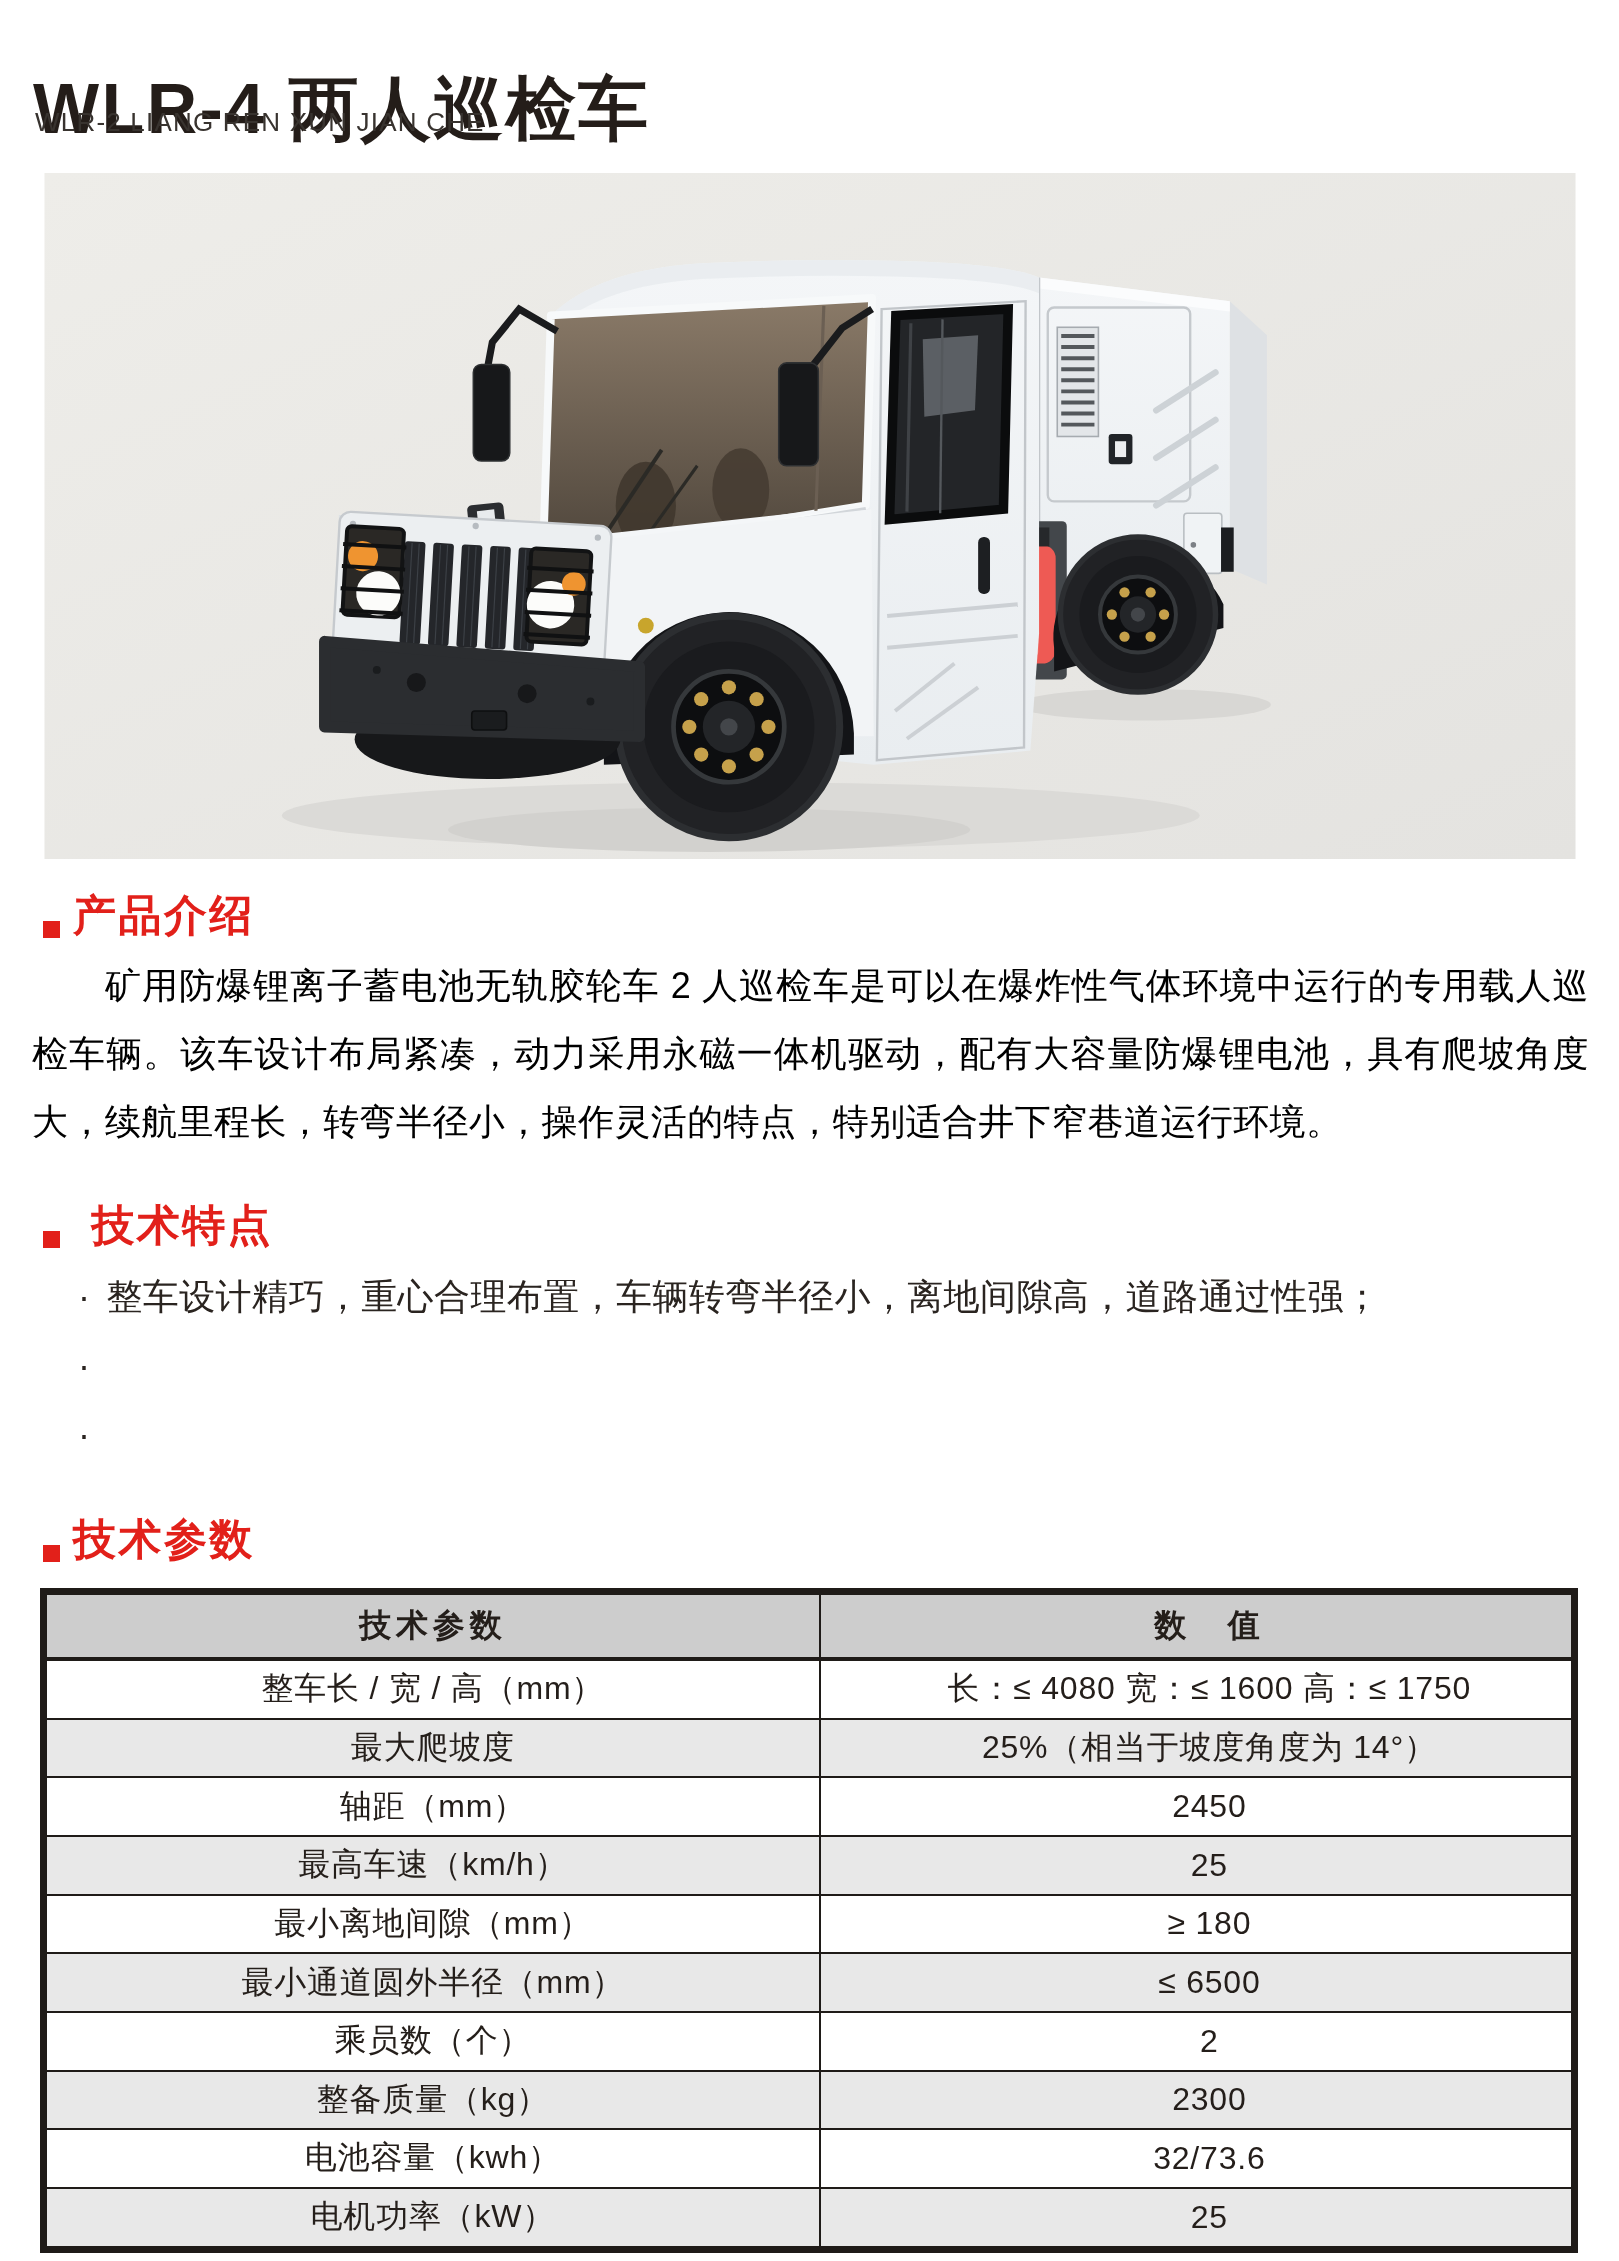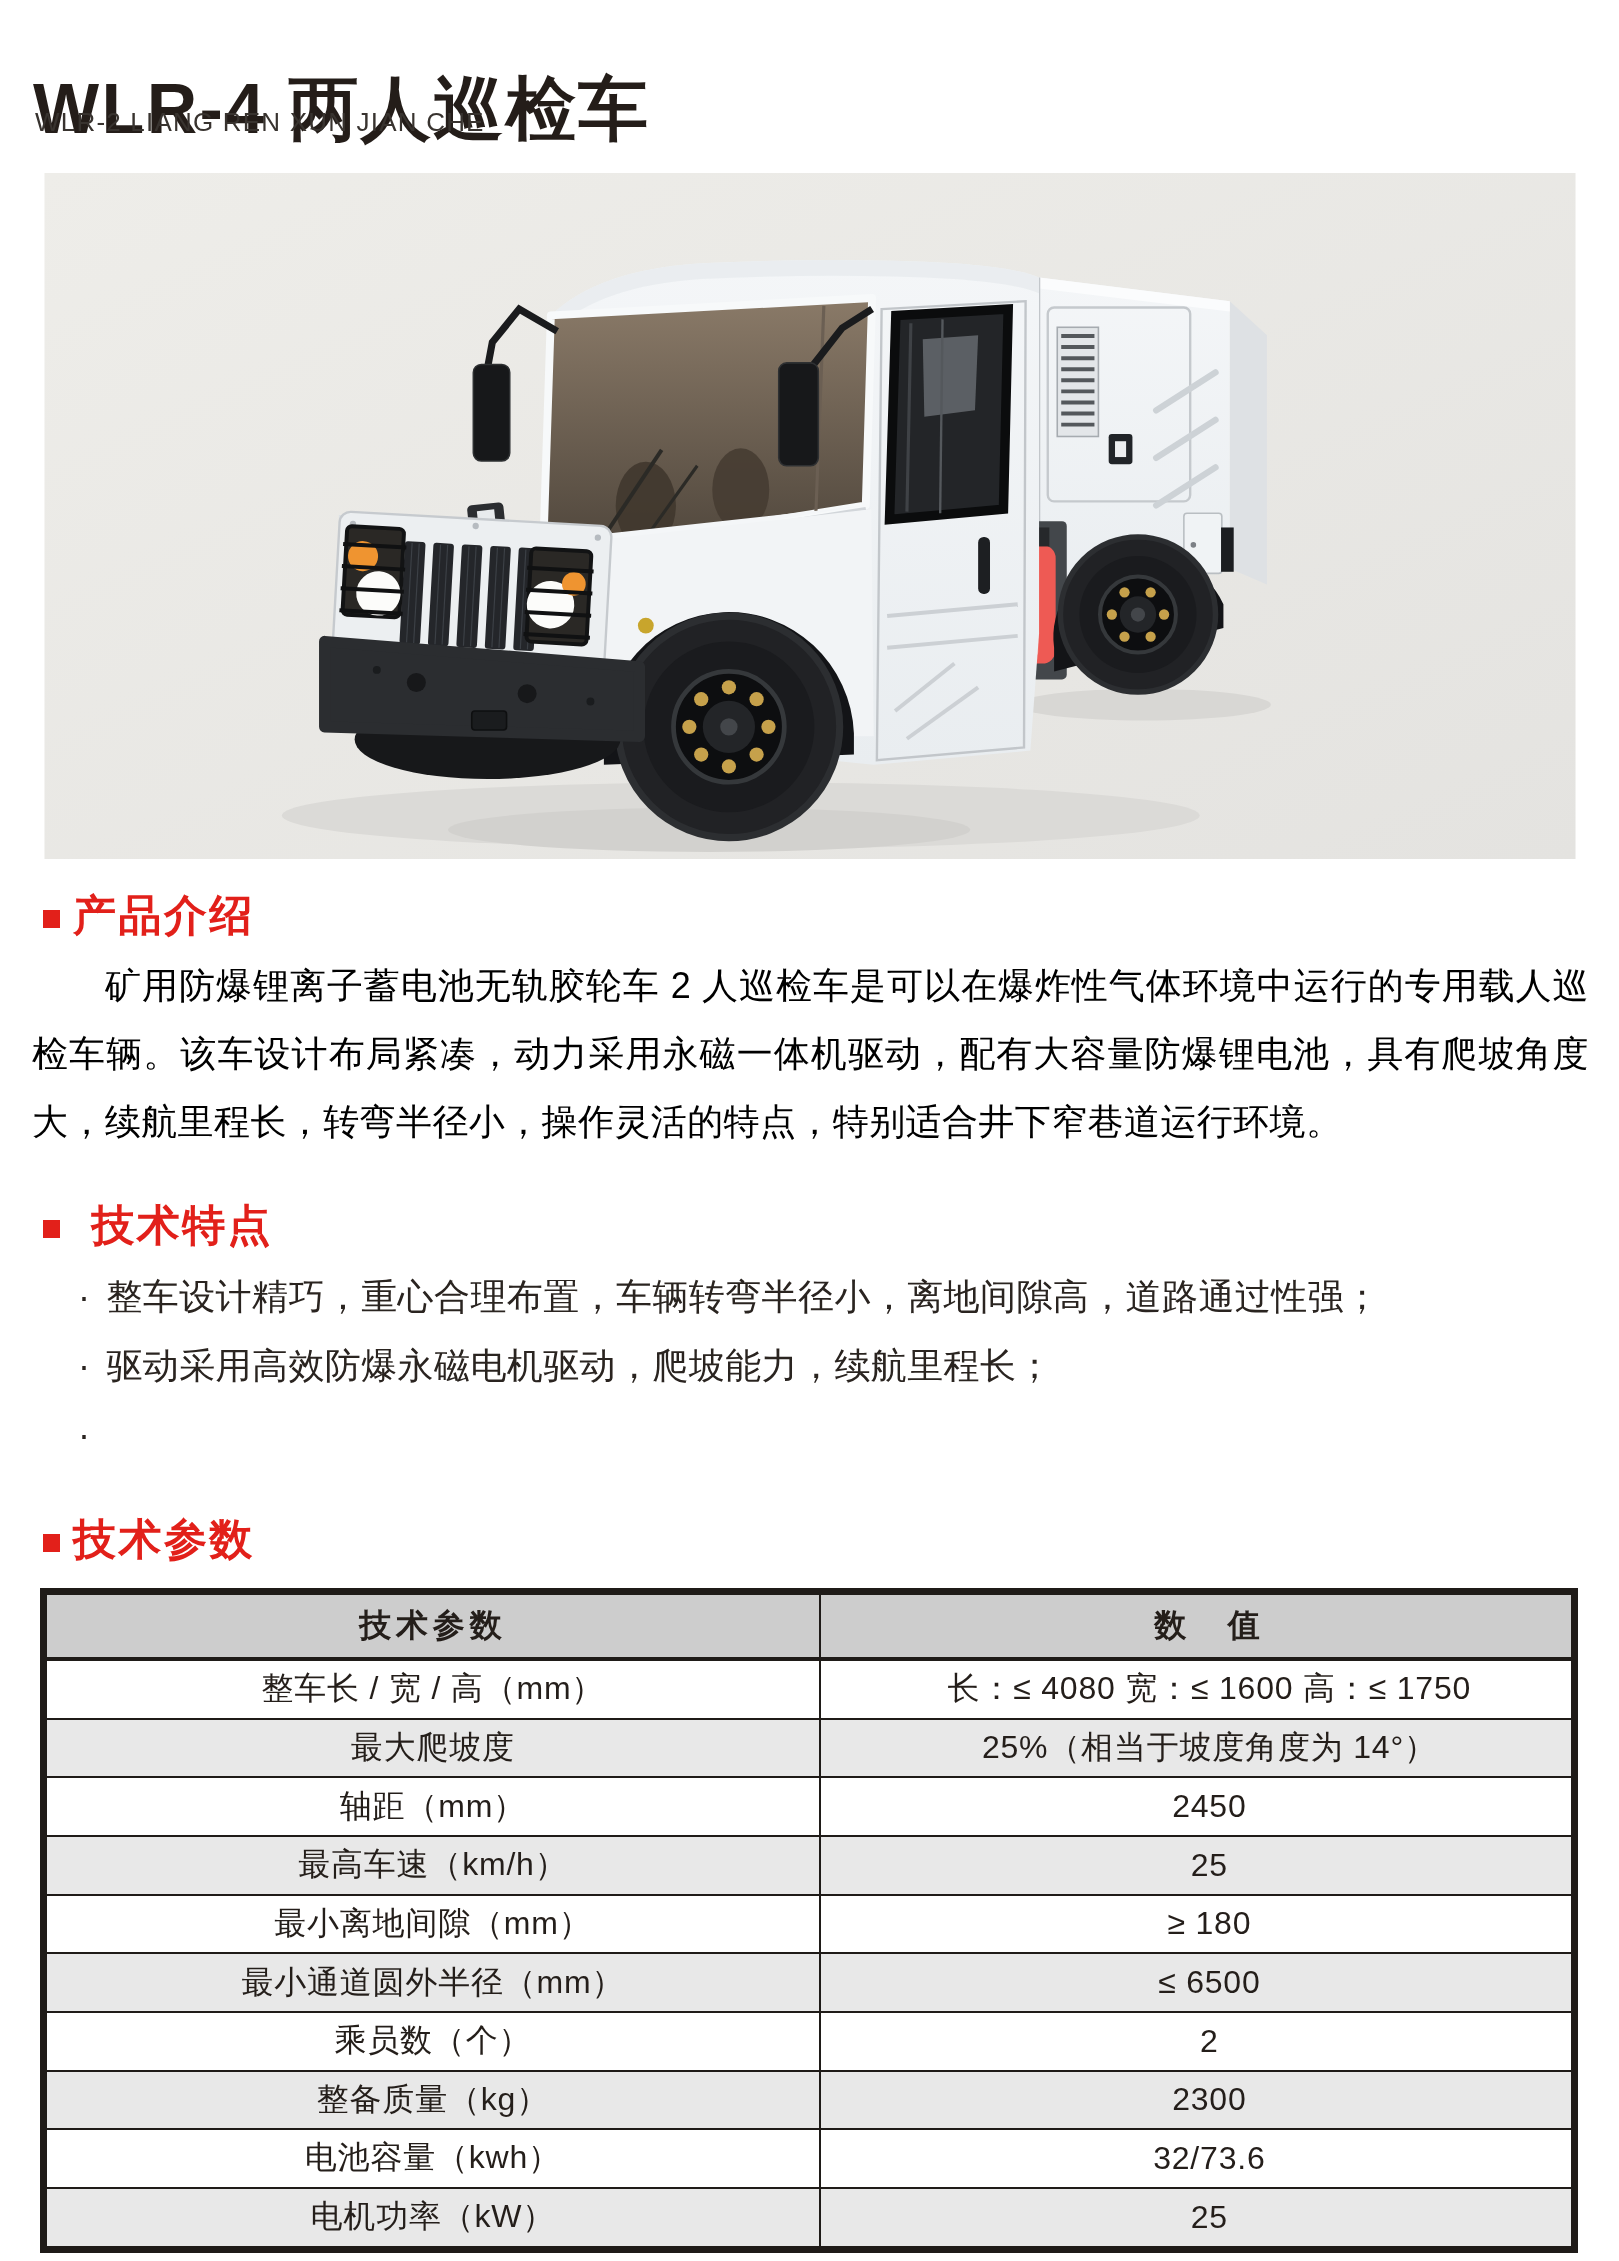--- a/index.html
+++ b/index.html
@@ -8,21 +8,21 @@
   .page{position:absolute;inset:0;background:#ffffff;}
 
   .title{position:absolute;left:33px;top:27px;font-size:70px;line-height:1;
          font-weight:700;color:#241d19;letter-spacing:2.4px;white-space:nowrap;}
   .subtitle{position:absolute;left:35px;top:109px;font-size:26px;line-height:1;
          font-weight:400;color:#38332f;letter-spacing:1.2px;white-space:nowrap;}
 
   .hero{position:absolute;left:44px;top:173px;width:1532px;height:686px;}
   .hero svg{display:block;width:100%;height:100%;}
 
-  .sec-head{position:absolute;left:43px;display:flex;align-items:center;gap:12.7px;height:46px;}
+  .sec-head{position:absolute;left:43px;display:flex;align-items:flex-end;gap:12.7px;height:46px;}
   .sec-head .sq{width:17.4px;height:17.4px;background:#e2201a;margin-top:8px;flex:0 0 auto;}
   .sec-head h2{margin:0;font-size:43px;line-height:46px;font-weight:800;color:#e2201a;
                letter-spacing:2.4px;white-space:nowrap;}
   #head-intro{top:892px;}
   #head-features{top:1202px;gap:31px;}
   #head-params{top:1516px;}
 
   .intro-text{position:absolute;left:32px;top:952px;width:1557px;
               font-size:36px;line-height:68px;color:#000000;text-align:justify;
               text-indent:73px;letter-spacing:0.4px;margin:0;}
@@ -271,21 +271,20 @@
     <span class="sq"></span>
     <h2>技术特点</h2>
   </div>
   <ul class="features">
       <li>
         <span class="dot">·</span>
         <span>整车设计精巧，重心合理布置，车辆转弯半径小，离地间隙高，道路通过性强；</span>
       </li>
       <li>
         <span class="dot">·</span>
-        <span>驱动采用高效防爆永磁电机驱动，爬坡能力，续航里程长；</span>
       </li>
       <li>
         <span class="dot">·</span>
       </li>
     </ul>
 
   <div class="sec-head" id="head-params">
     <span class="sq"></span>
     <h2>技术参数</h2>
   </div>

